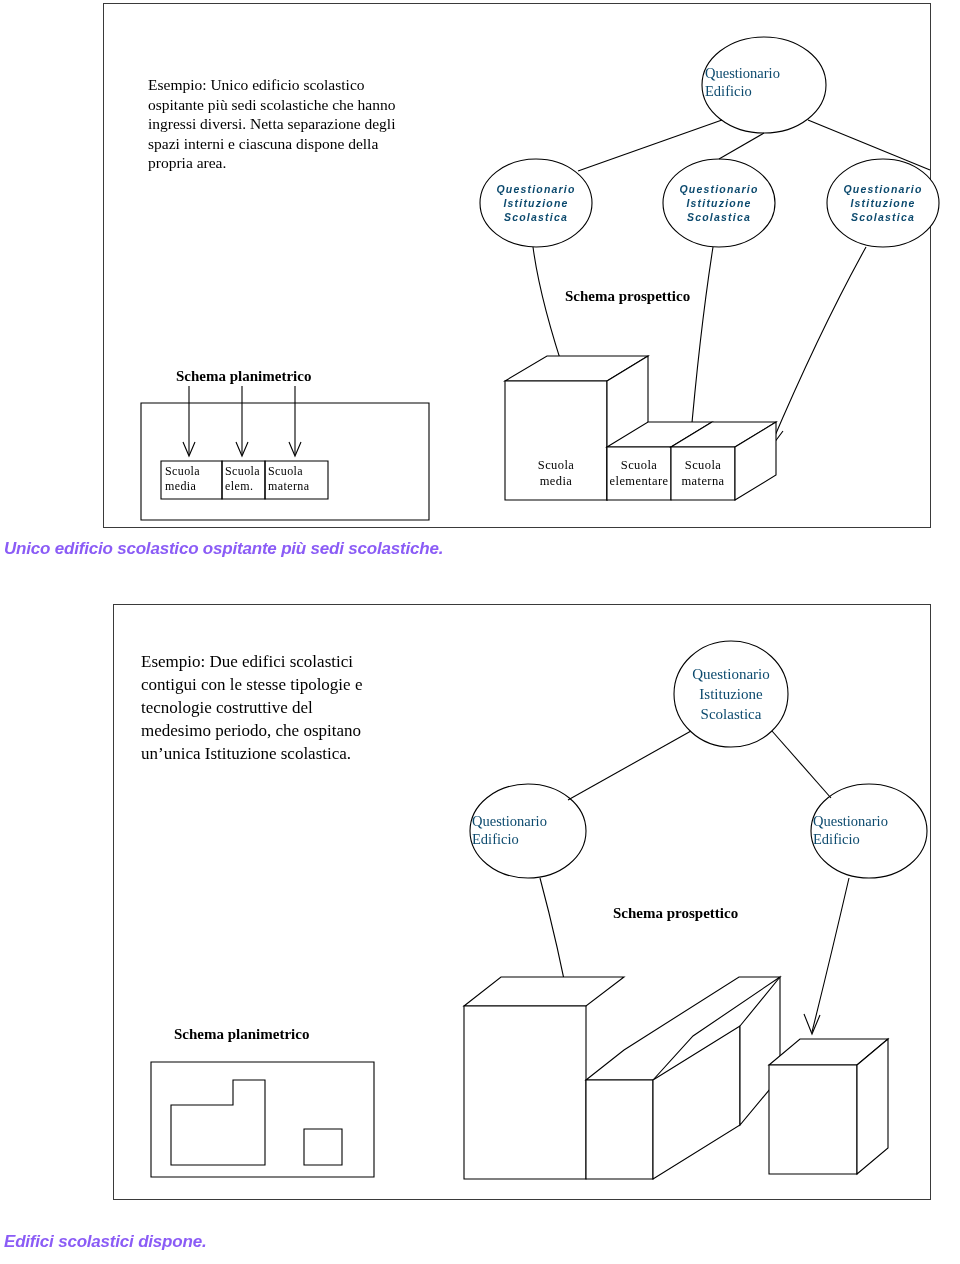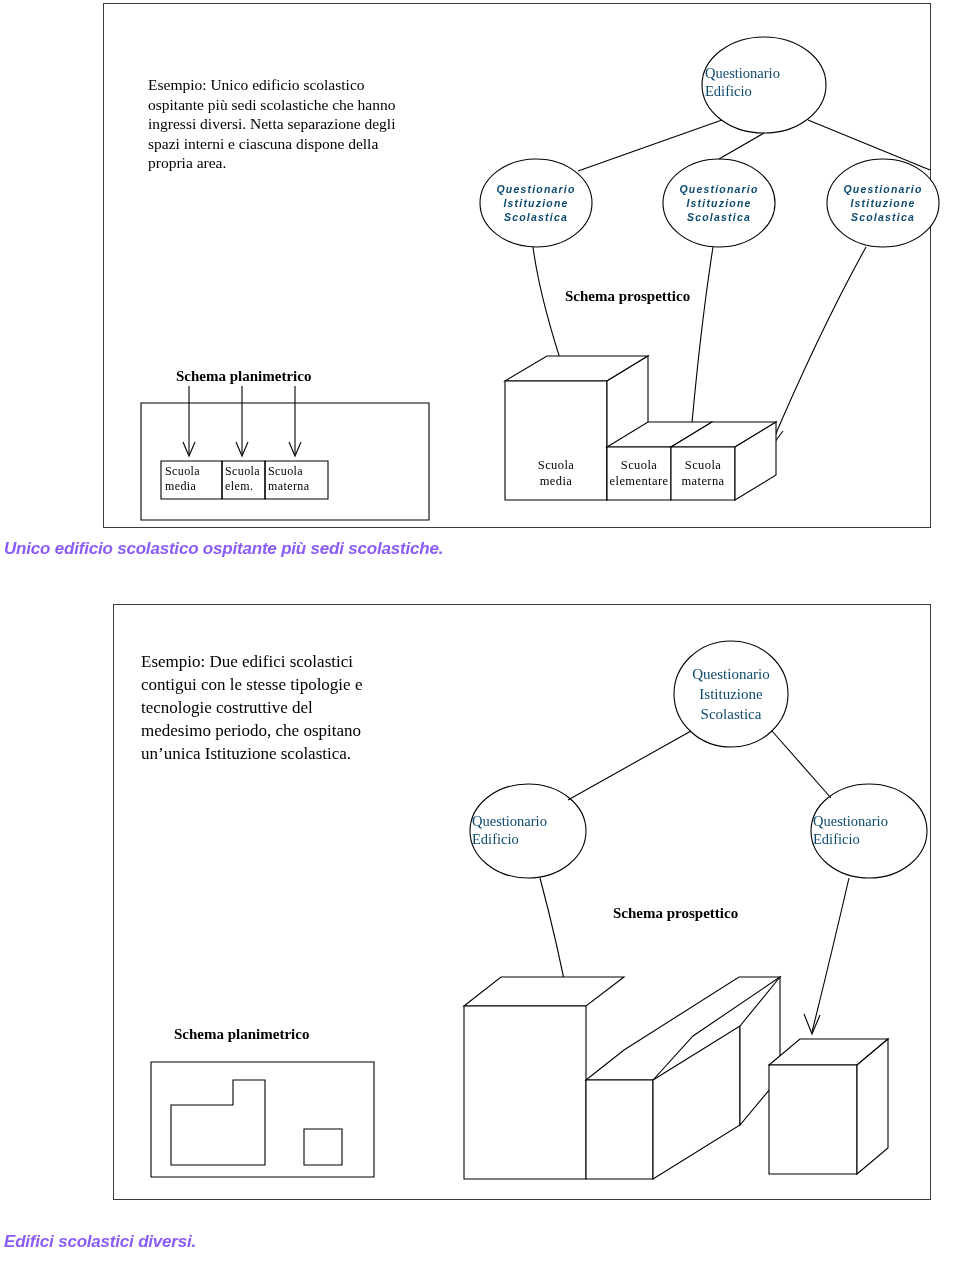--- a/index.html
+++ b/index.html
@@ -323,15 +323,15 @@
 Scolastica</div>
 
   <div class="node-label label-qedificio-bottom" style="left:472px; top:812px; width:118px;">Questionario
 Edificio</div>
   <div class="node-label label-qedificio-bottom" style="left:813px; top:812px; width:118px;">Questionario
 Edificio</div>
 
   <div class="schema-label" style="left:613px; top:905px;">Schema prospettico</div>
   <div class="schema-label" style="left:174px; top:1026px;">Schema planimetrico</div>
 
-  <div class="caption" id="caption-bottom">Edifici scolastici diversi.</div>
+  <div class="caption" id="caption-bottom">Edifici scolastici dispone.</div>
 
 </div>
 
 </body></html>

